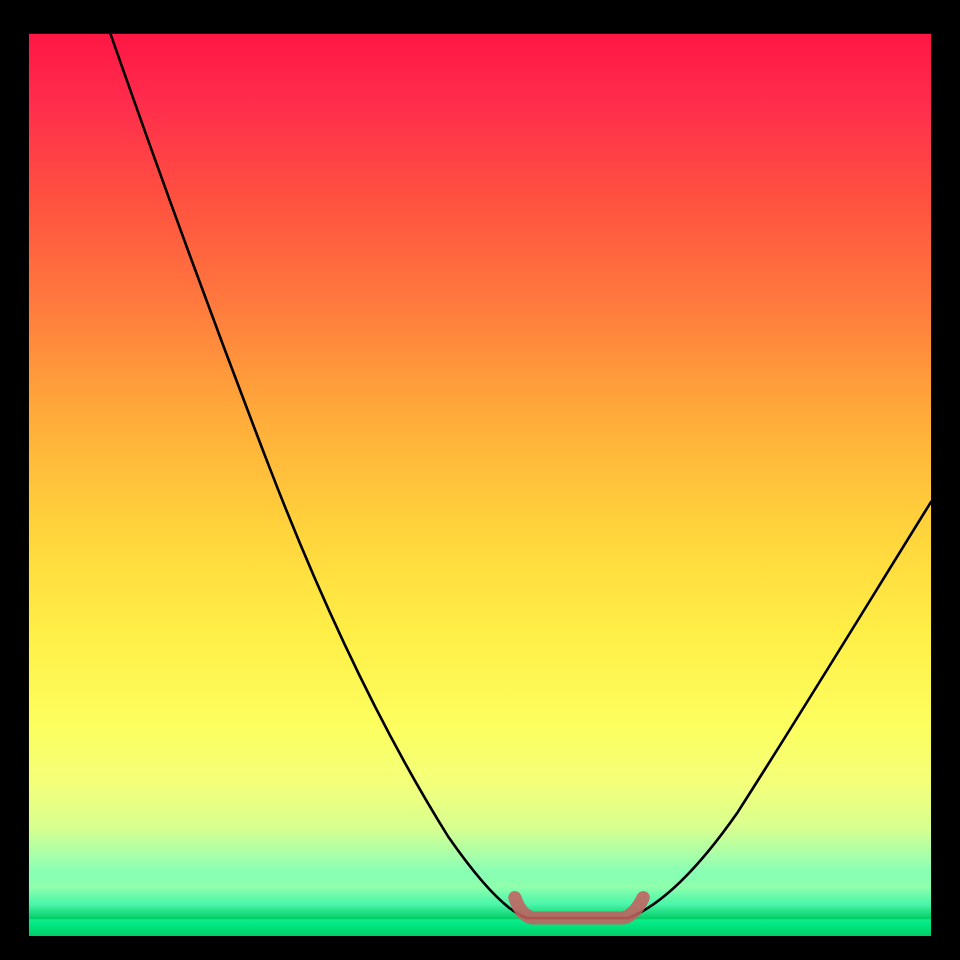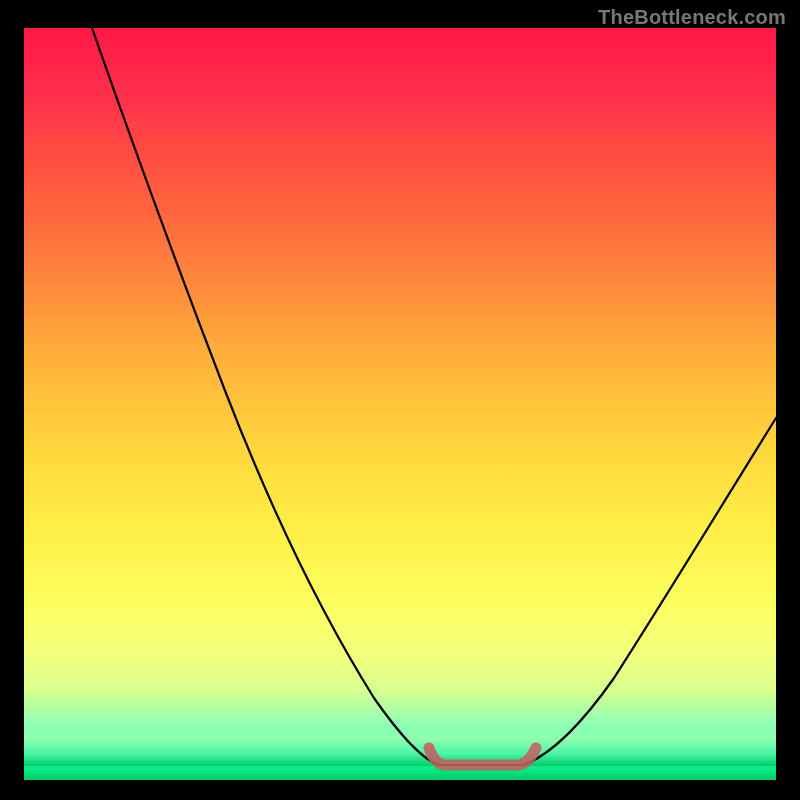--- a/index.html
+++ b/index.html
@@ -88,21 +88,20 @@
     stroke-linecap: round;
     stroke-linejoin: round;
     opacity: 0.88;
   }
 </style>
 </head>
 <body>
 
 <div class="frame">
 
-  <div class="watermark">TheBottleneck.com</div>
 
   <div class="plot">
 
     <div class="gradient"></div>
 
     <div class="green-band"></div>
 
     <svg class="curves" viewBox="0 0 752 752" preserveAspectRatio="none">
 
       <path class="vcurve" d="M 68 0

